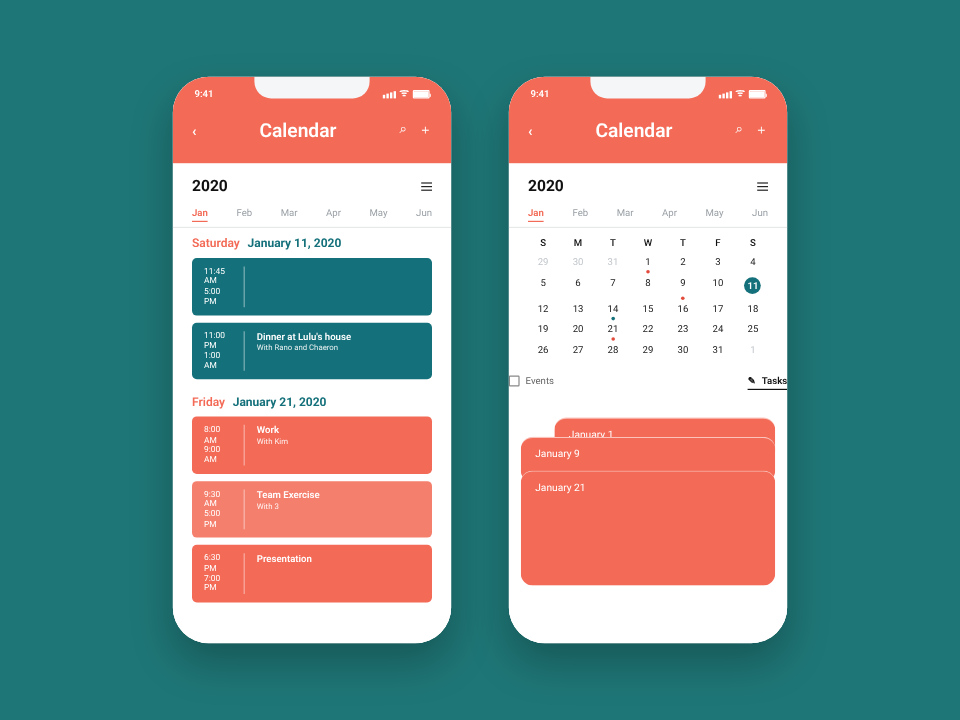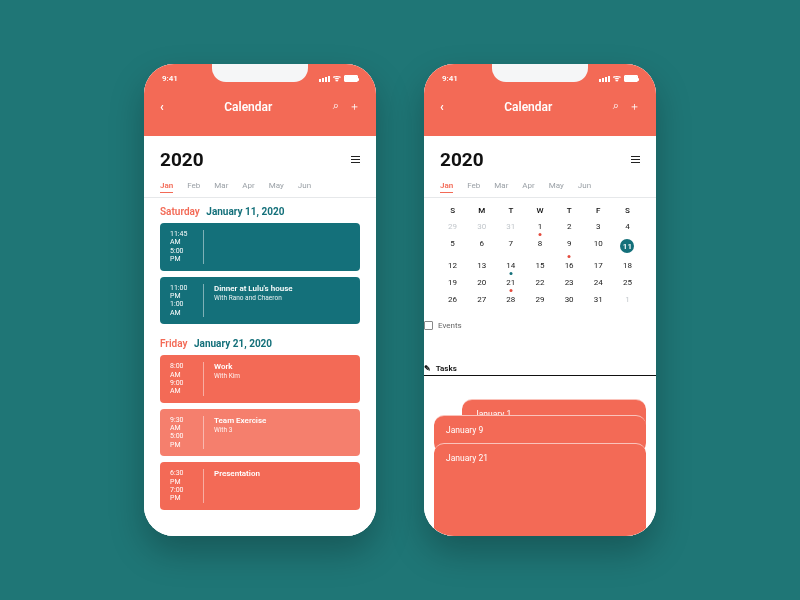--- a/index.html
+++ b/index.html
@@ -37,28 +37,28 @@
   .status-icons { display: flex; gap: 3px; align-items: center; }
   .bars { display: flex; gap: 1px; align-items: flex-end; }
   .bars span { width: 2px; background: #fff; display: block; }
   .bars span:nth-child(1){height:3px}.bars span:nth-child(2){height:4px}.bars span:nth-child(3){height:5px}.bars span:nth-child(4){height:6px}
   .wifi { font-size: 9px; line-height: 1; }
   .batt { width: 14px; height: 7px; border: 1px solid #fff; border-radius: 1px; position: relative; }
   .batt::after { content:""; position:absolute; right:-2px; top:1.5px; width:1.5px; height:3px; background:#fff; border-radius:0 1px 1px 0; }
   .batt > div { background:#fff; height:100%; width:100%; border-radius:0.5px; }
   .navbar { display:flex; align-items:center; padding: 16px 16px 0 16px; }
   .back { font-size: 12px; font-weight: 700; }
-  .title { flex:1; text-align:center; font-size: 12px; font-weight: 600; }
+  .title { flex:1; text-align:center; font-size: 16px; font-weight: 600; }
   .nav-icons { display:flex; gap:10px; font-size: 11px; }
   .screen { flex:1; background: #fff; display:flex; flex-direction:column; }
   .year-row { display:flex; align-items:center; justify-content:space-between; padding: 12px 16px 6px 16px; }
-  .year { font-size: 19px; font-weight: 700; color:#111; }
+  .year { font-size: 13px; font-weight: 700; color:#111; }
   .menu-icon { display:flex; flex-direction:column; gap:1.5px; }
   .menu-icon span { width:9px; height:1.5px; background:#222; display:block; }
-  .months { display:flex; gap:14px; padding: 4px 16px 4px 16px; font-size:8px; color:#9aa0a6; overflow:hidden; }
+  .months { display:flex; gap:14px; padding: 4px 16px 4px 16px; font-size:8px; color:#9aa0a6; overflow:hidden;justify-content:space-between; }
   .months .active { color:#f36a56; font-weight:600; border-bottom:1.5px solid #f36a56; padding-bottom:2px; }
   .hr { height:1px; background:#e6e8ea; margin: 0 0 0 0; }
 
   
   .day-header { padding: 8px 16px 6px 16px; font-size:10px; }
   .day-header .dow { color:#f36a56; font-weight:600; margin-right:4px; }
   .day-header .date { color:#14707a; font-weight:700; }
   .event-card {
     margin: 0 16px 6px 16px; border-radius:4px; color:#fff;
     display:flex; padding: 7px 10px; gap:10px;
@@ -75,21 +75,21 @@
   .dow-row { display:flex; padding: 8px 14px 2px 14px; color:#111; font-size:8px; }
   .dow-row span { flex:1; text-align:center; font-weight:500; }
   .grid { padding: 2px 14px 4px 14px; }
   .grid-row { display:flex; }
   .cell { flex:1; text-align:center; padding:3px 0 5px 0; font-size:8px; color:#222; position:relative; }
   .cell.dim { color:#c1c6cb; }
   .cell .dot { position:absolute; left:50%; transform:translateX(-50%); bottom:0px; width:3px; height:3px; border-radius:50%; }
   .cell .dot.red { background:#e34b3d; }
   .cell .dot.teal { background:#14707a; }
   .cell.selected span.num { display:inline-flex; width:14px; height:14px; border-radius:50%; background:#14707a; color:#fff; align-items:center; justify-content:center; font-weight:600; }
-  .tabs { display:flex; justify-content:space-between; gap:34px; padding: 8px 0 8px 0; font-size:8px; color:#666;flex-direction:column; }
+  .tabs { display:flex; justify-content:space-between; gap:34px; padding: 8px 0 8px 0; font-size:8px; color:#666; }
   .tabs .tab { display:flex; align-items:center; gap:5px; }
   .tabs .tab .iconbox { width:9px; height:9px; border:1px solid #888; border-radius:1px; }
   .tabs .tab.active { color:#111; font-weight:600; position:relative; }
   .tabs .tab.active::after { content:""; position:absolute; bottom:-3px; left:0; right:0; height:1.5px; background:#111; }
   .task-stack { position:relative; margin: 6px 10px 10px 10px; flex:1; }
   .task-card {
     position:absolute; left:0; right:0;
     background:#f36a56; color:#fff; border-radius:10px;
     padding: 9px 12px 18px 12px; font-size:8.5px;
     border-top: 1px solid rgba(255,255,255,0.6);

